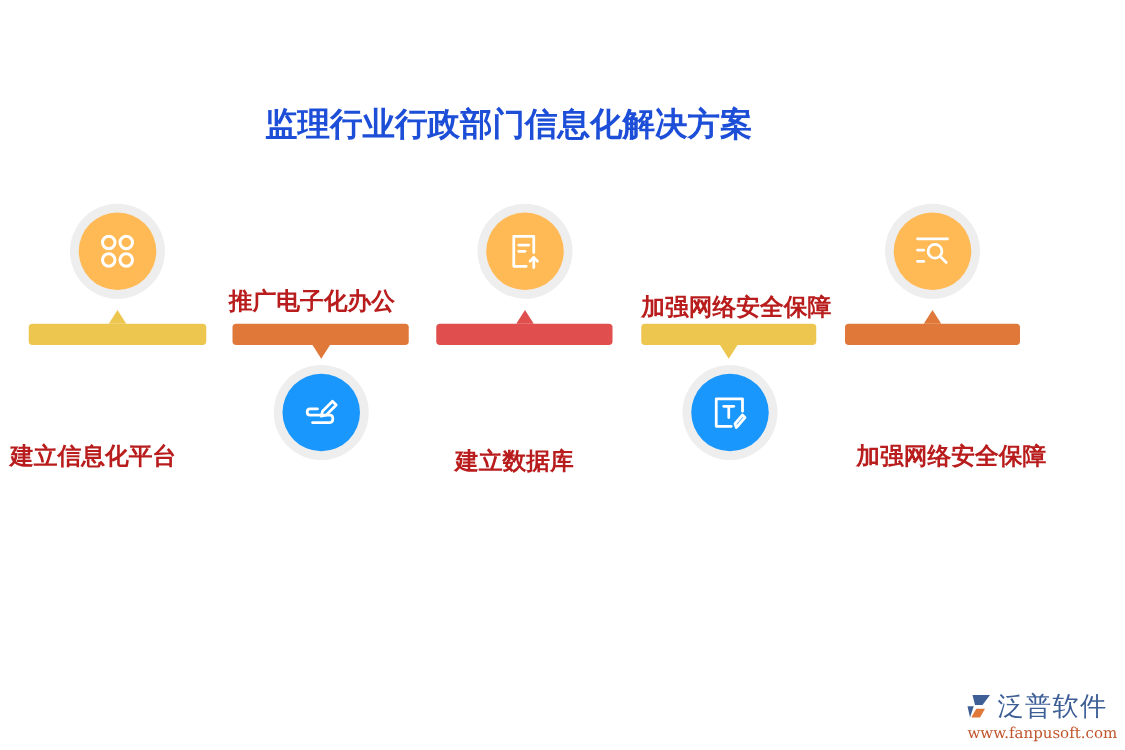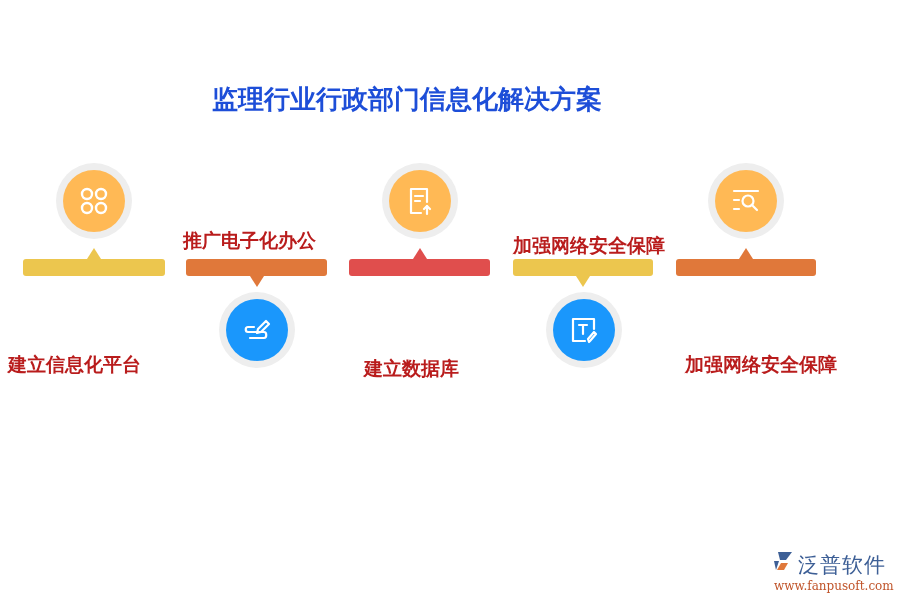--- a/index.html
+++ b/index.html
@@ -7,21 +7,21 @@
          font-family:"DejaVu Sans","Liberation Sans",sans-serif; color:#111; }
   .title { position:absolute; left:212px; top:82px; font-size:26px; font-weight:bold; letter-spacing:0px; white-space:nowrap; color:#1d4ed8; }
   .circle-outer { position:absolute; width:76px; height:76px; border-radius:50%; background:#eeeeee; }
   .circle-inner { position:absolute; left:7px; top:7px; width:62px; height:62px; border-radius:50%; display:flex; align-items:center; justify-content:center; }
   .circle-inner svg { width:34px; height:34px; }
   .bar { position:absolute; top:259px; height:17px; border-radius:3px; }
   .tri-up { position:absolute; width:0; height:0; border-left:7px solid transparent; border-right:7px solid transparent; border-bottom:11px solid; top:-11px; }
   .tri-down { position:absolute; width:0; height:0; border-left:7px solid transparent; border-right:7px solid transparent; border-top:11px solid; bottom:-11px; }
   .label { position:absolute; font-size:19px; font-weight:bold; white-space:nowrap; color:#b91c1c;margin-top:40px; }
   .logo { position:absolute; left:772px; top:551px; width:120px; }
-  .logo-top { display:flex; align-items:flex-start; gap:4px; }
+  .logo-top { display:flex; align-items:center; gap:4px; }
   .logo-text { font-size:21px; color:#3d5f96; letter-spacing:1px; }
   .logo-url { font-family:"DejaVu Serif","Liberation Serif",serif; font-size:12px; color:#c0542a; margin-left:2px; }
 </style>
 </head>
 <body>
 
 <div class="title">监理行业行政部门信息化解决方案</div>
 
 <div class="circle-outer" style="left:56px; top:163px;">
   <div class="circle-inner" style="background:#ffb955;">

